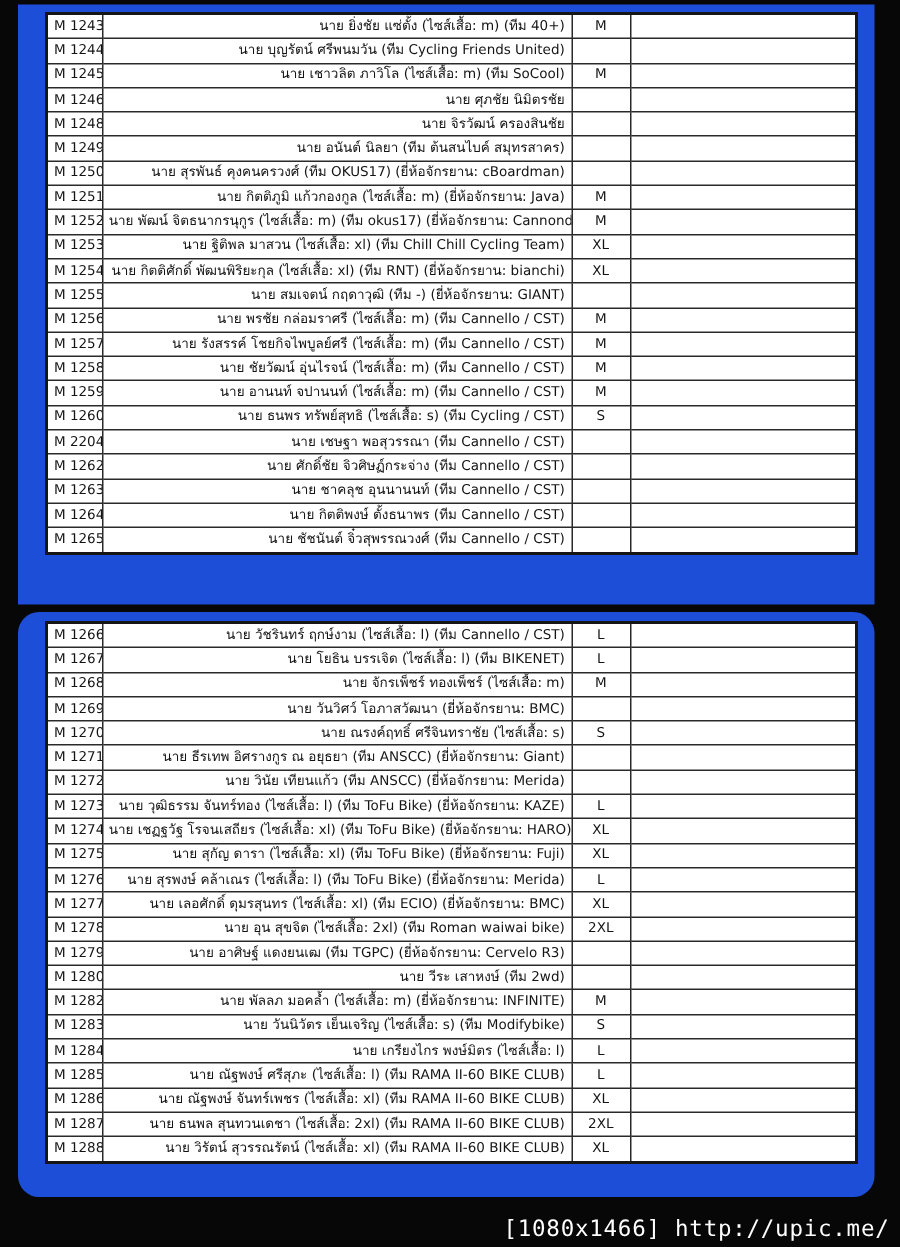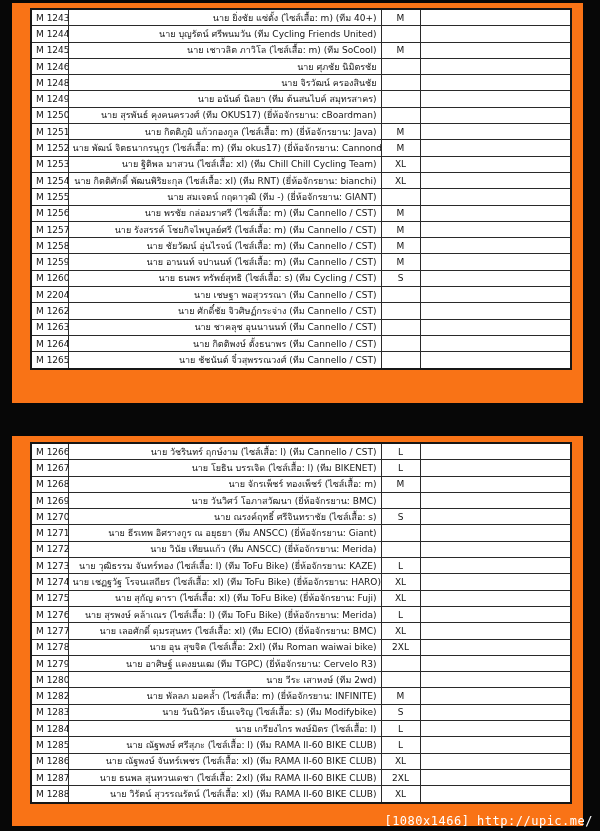--- a/index.html
+++ b/index.html
@@ -1,24 +1,24 @@
 <!DOCTYPE html>
 <html><head>
 <meta charset="utf-8">
 <style>
   html,body{margin:0;padding:0;}
   body{
     width:600px;height:831px;position:relative;background:#070707;overflow:hidden;
     font-family:"DejaVu Sans","Liberation Sans",sans-serif;
   }
   .page{
-    position:absolute;left:12px;width:571px;background:#f97316;
+    position:absolute;left:12px;width:571px;background:#1d4ed8;
   }
   #page1{top:3px;height:400px;}
-  #page2{top:436px;height:390px;}
+  #page2{top:408px;height:390px;border-radius:14px;}
   table.roster{
     position:absolute;left:18px;width:540px;
     border-collapse:collapse;table-layout:fixed;
     border:2px solid #161616;background:#fff;
   }
   #page1 table.roster{top:5px;}
   #page2 table.roster{top:6px;}
   table.roster td{
     border:1px solid #2a2a2a;
     height:15.3px;
@@ -29,21 +29,21 @@
     white-space:nowrap;
     overflow:hidden;
   }
   td.col-id{width:37px;text-align:center;padding:0 1px;font-size:8.5px;}
   td.col-name{width:313px;text-align:right;}
   td.col-size{width:39px;text-align:center;font-size:8.5px;}
   td.col-note{width:151px;}
   .watermark{
     position:absolute;right:7px;bottom:3px;
     color:#ffffff;font-family:"DejaVu Sans Mono","Liberation Mono",monospace;
-    font-size:12px;letter-spacing:0.5px;
+    font-size:15px;letter-spacing:0.5px;
   }
 </style>
 </head>
 <body>
 
 <div class="page" id="page1">
   <table class="roster">
     <colgroup>
       <col style="width:37px">
         <col style="width:313px">

